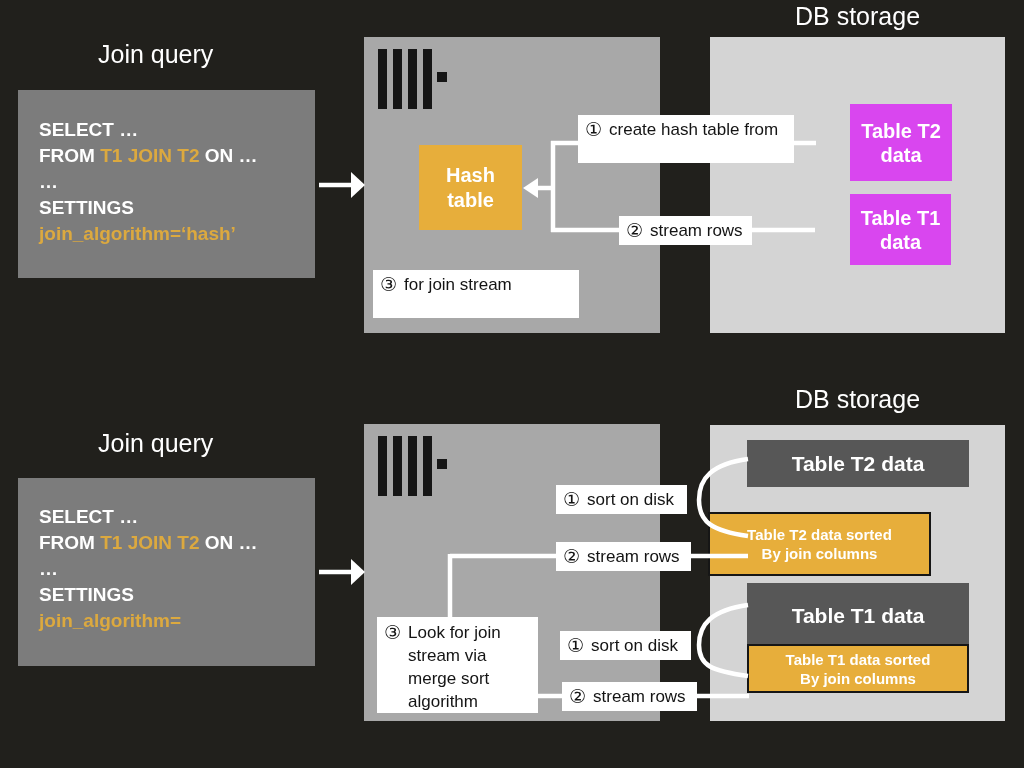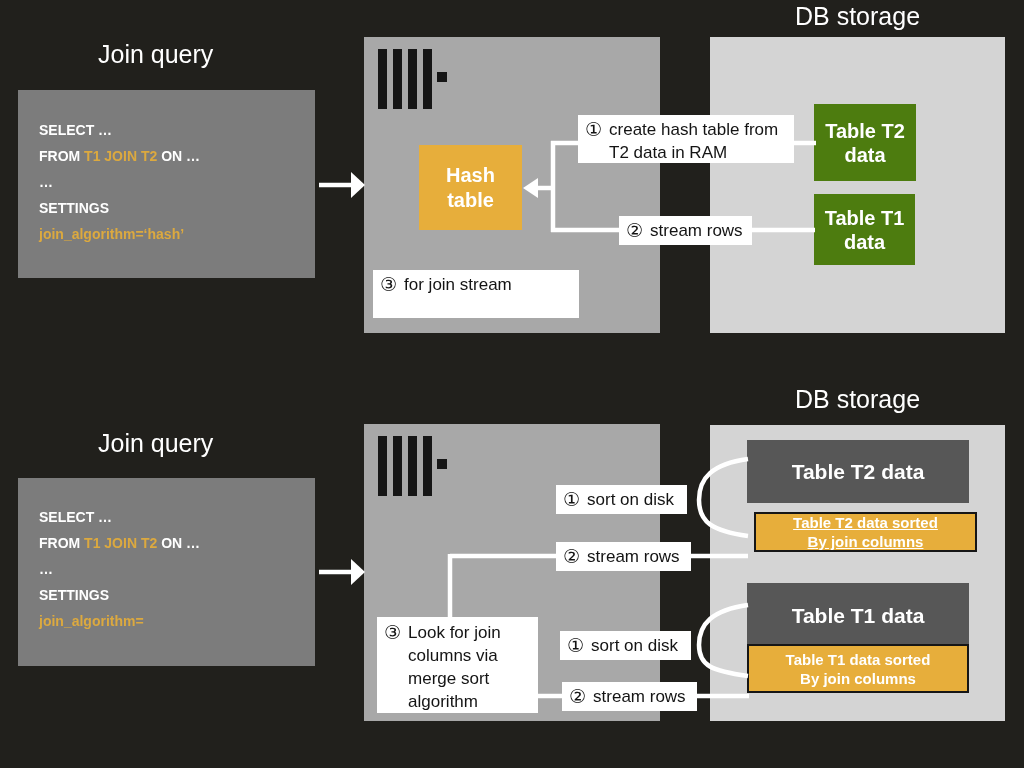--- a/index.html
+++ b/index.html
@@ -3,33 +3,33 @@
 <meta charset="utf-8">
 <style>
   * { box-sizing: border-box; margin: 0; padding: 0; }
   html,body { background:#21201c; }
   body { font-family: "Liberation Sans", "DejaVu Sans", sans-serif; }
   .stage { position:relative; width:1024px; height:768px; background:#21201c; overflow:hidden; }
   .layer { position:absolute; inset:0; }
   .abs { position:absolute; }
   .title { font-size:25px; font-weight:normal; color:#ffffff; white-space:nowrap; z-index:2; }
   .qbox { background:#7c7c7c; z-index:1; }
-  .code { font-size:14px; font-weight:bold; line-height:26px; color:#ffffff; white-space:pre; }
+  .code { font-size:19px; font-weight:bold; line-height:26px; color:#ffffff; white-space:pre; }
   .yellow { color:#dca93f; }
   .server { background:#a8a8a8; z-index:1; }
   .db { background:#d4d4d4; z-index:1; }
   .chicon { z-index:2; }
   .chicon .bar { position:absolute; top:0; width:9px; height:60px; background:#161616; }
   .chicon .dot { position:absolute; left:59px; top:23px; width:10px; height:10px; background:#161616; }
   .hashbox { background:#e7ae3b; color:#ffffff; font-weight:bold; font-size:20px; line-height:25px;
              display:flex; flex-direction:column; align-items:center; justify-content:center;
              text-align:left; z-index:2; }
-  .dark2 { background:#4d7c0f; color:#ffffff; font-weight:bold; font-size:20px; line-height:24px;
+  .dark2 { background:#d946ef; color:#ffffff; font-weight:bold; font-size:20px; line-height:24px;
            display:flex; flex-direction:column; align-items:center; justify-content:center;
-           text-align:center; z-index:2; }
+           text-align:center; z-index:2;margin-left:36px; }
   .dark1 { background:#575757; color:#ffffff; font-weight:bold; font-size:21px;
            display:flex; align-items:center; justify-content:center; z-index:2; }
   .amber2 { background:#e7ae3b; border:2px solid #161616; color:#ffffff; font-weight:bold;
             font-size:15px; line-height:19px; display:flex; flex-direction:column; align-items:center;
             justify-content:center; text-align:center; z-index:2; }
   .callout { position:absolute; background:#ffffff; color:#141414; display:flex; align-items:flex-start;
              padding:3px 8px 3px 7px; font-size:17px; line-height:23px; white-space:nowrap; z-index:10; }
   .callout .num { font-size:19px; margin-right:7px; }
   .callout .lines { display:flex; flex-direction:column; }
   svg.overlay { position:absolute; inset:0; width:1024px; height:768px; z-index:5; pointer-events:none; }
@@ -77,21 +77,20 @@
 
     <div class="abs dark2" style="left:814px;top:194px;width:101px;height:71px;">
       <div>Table T1</div>
       <div>data</div>
     </div>
 
     <div class="callout" style="left:578px;top:115px;width:216px;height:48px;">
       <span class="num">①</span>
       <span class="lines">
         <span>create hash table from</span>
-        <span>T2 data in RAM</span>
       </span>
     </div>
 
     <div class="callout" style="left:619px;top:216px;width:133px;height:29px;">
       <span class="num">②</span>
       <span class="lines">
           <span>stream rows</span>
         </span>
     </div>
 
@@ -122,23 +121,23 @@
     <div class="abs chicon" style="left:378px;top:436px;width:70px;height:60px;">
       <div class="bar" style="left:0;"></div>
       <div class="bar" style="left:15px;"></div>
       <div class="bar" style="left:30px;"></div>
       <div class="bar" style="left:45px;"></div>
       <div class="dot"></div>
     </div>
 
     <div class="abs db" style="left:710px;top:425px;width:295px;height:296px;"></div>
 
-    <div class="abs dark1" style="left:747px;top:440px;width:222px;height:63px;">Table T2 data</div>
-
-    <div class="abs amber2" style="left:754px;top:512px;width:223px;height:40px;text-decoration:underline;">
+    <div class="abs dark1" style="left:747px;top:440px;width:222px;height:47px;">Table T2 data</div>
+
+    <div class="abs amber2" style="left:708px;top:512px;width:223px;height:64px;">
       <div>Table T2 data sorted</div>
       <div>By join columns</div>
     </div>
 
     <div class="abs dark1" style="left:747px;top:583px;width:222px;height:65px;">Table T1 data</div>
 
     <div class="abs amber2" style="left:747px;top:644px;width:222px;height:49px;">
       <div>Table T1 data sorted</div>
       <div>By join columns</div>
     </div>
@@ -168,21 +167,21 @@
       <span class="num">②</span>
       <span class="lines">
           <span>stream rows</span>
         </span>
     </div>
 
     <div class="callout" style="left:377px;top:617px;width:161px;height:96px;padding-top:4px;">
       <span class="num">③</span>
       <span class="lines">
         <span>Look for join</span>
-        <span>columns via</span>
+        <span>stream via</span>
         <span>merge sort</span>
         <span>algorithm</span>
       </span>
     </div>
   </div>
 
   <svg class="overlay" viewBox="0 0 1024 768" xmlns="http://www.w3.org/2000/svg">
     <g stroke="#ffffff" stroke-width="4.5" fill="none">
 
       <line x1="319" y1="185" x2="352" y2="185"></line>

